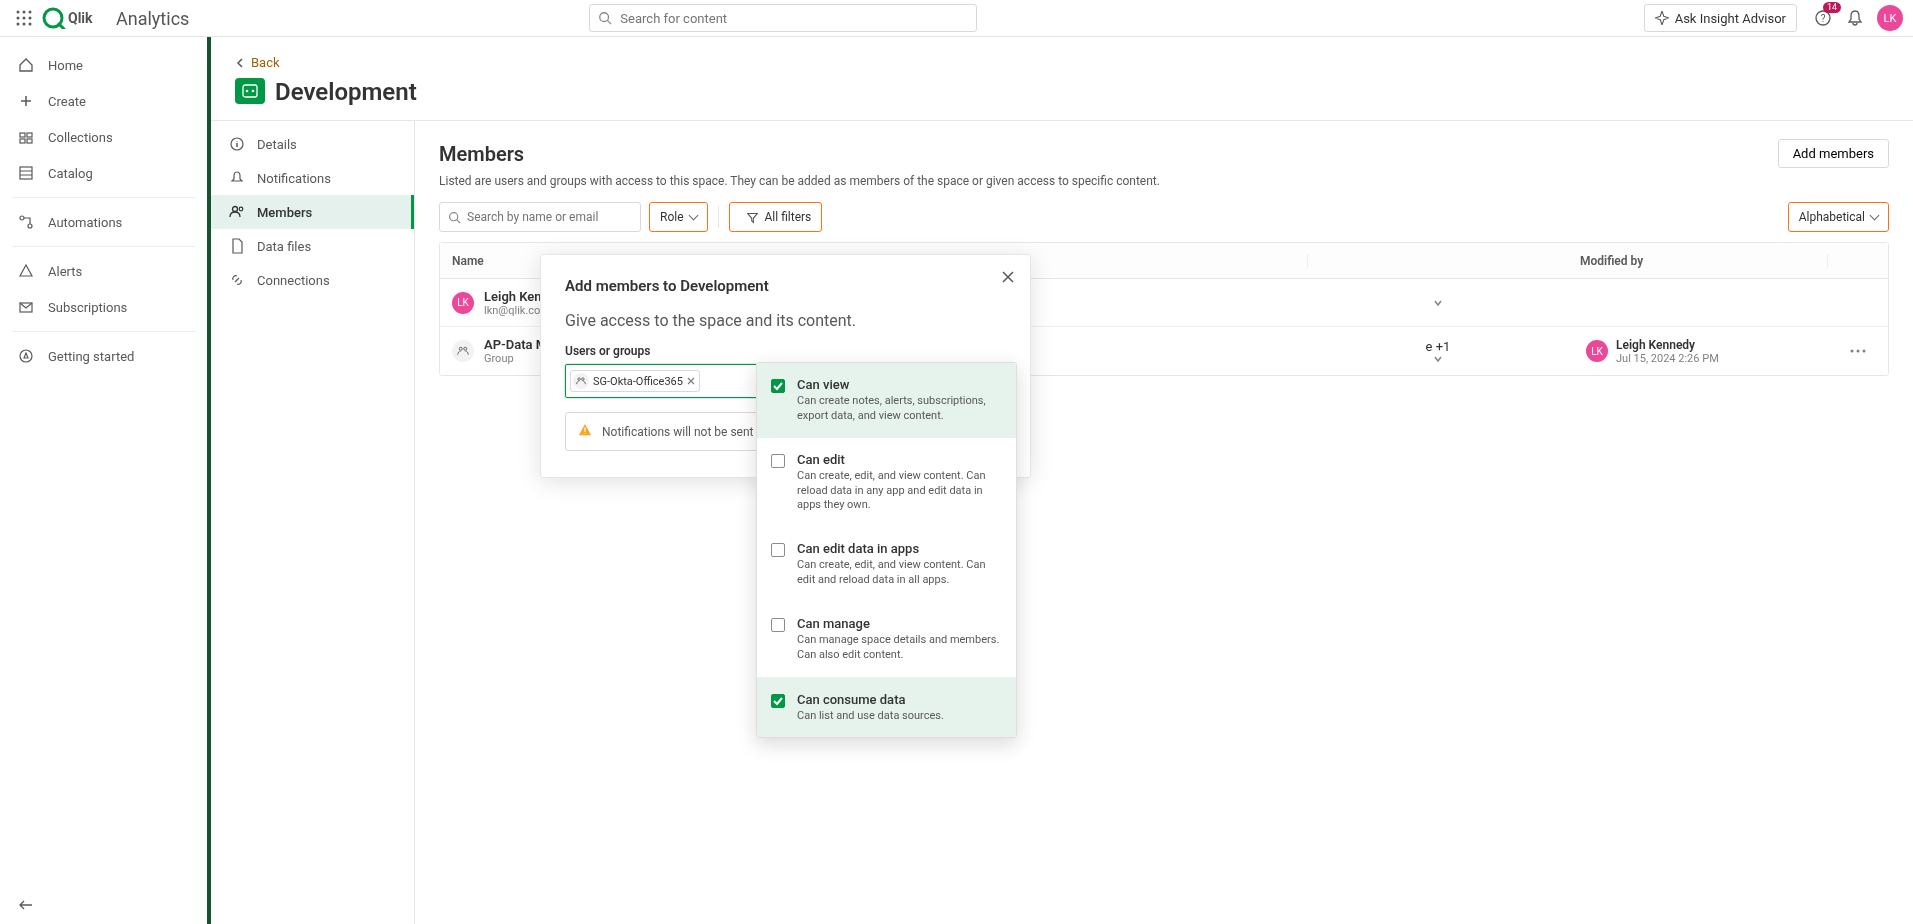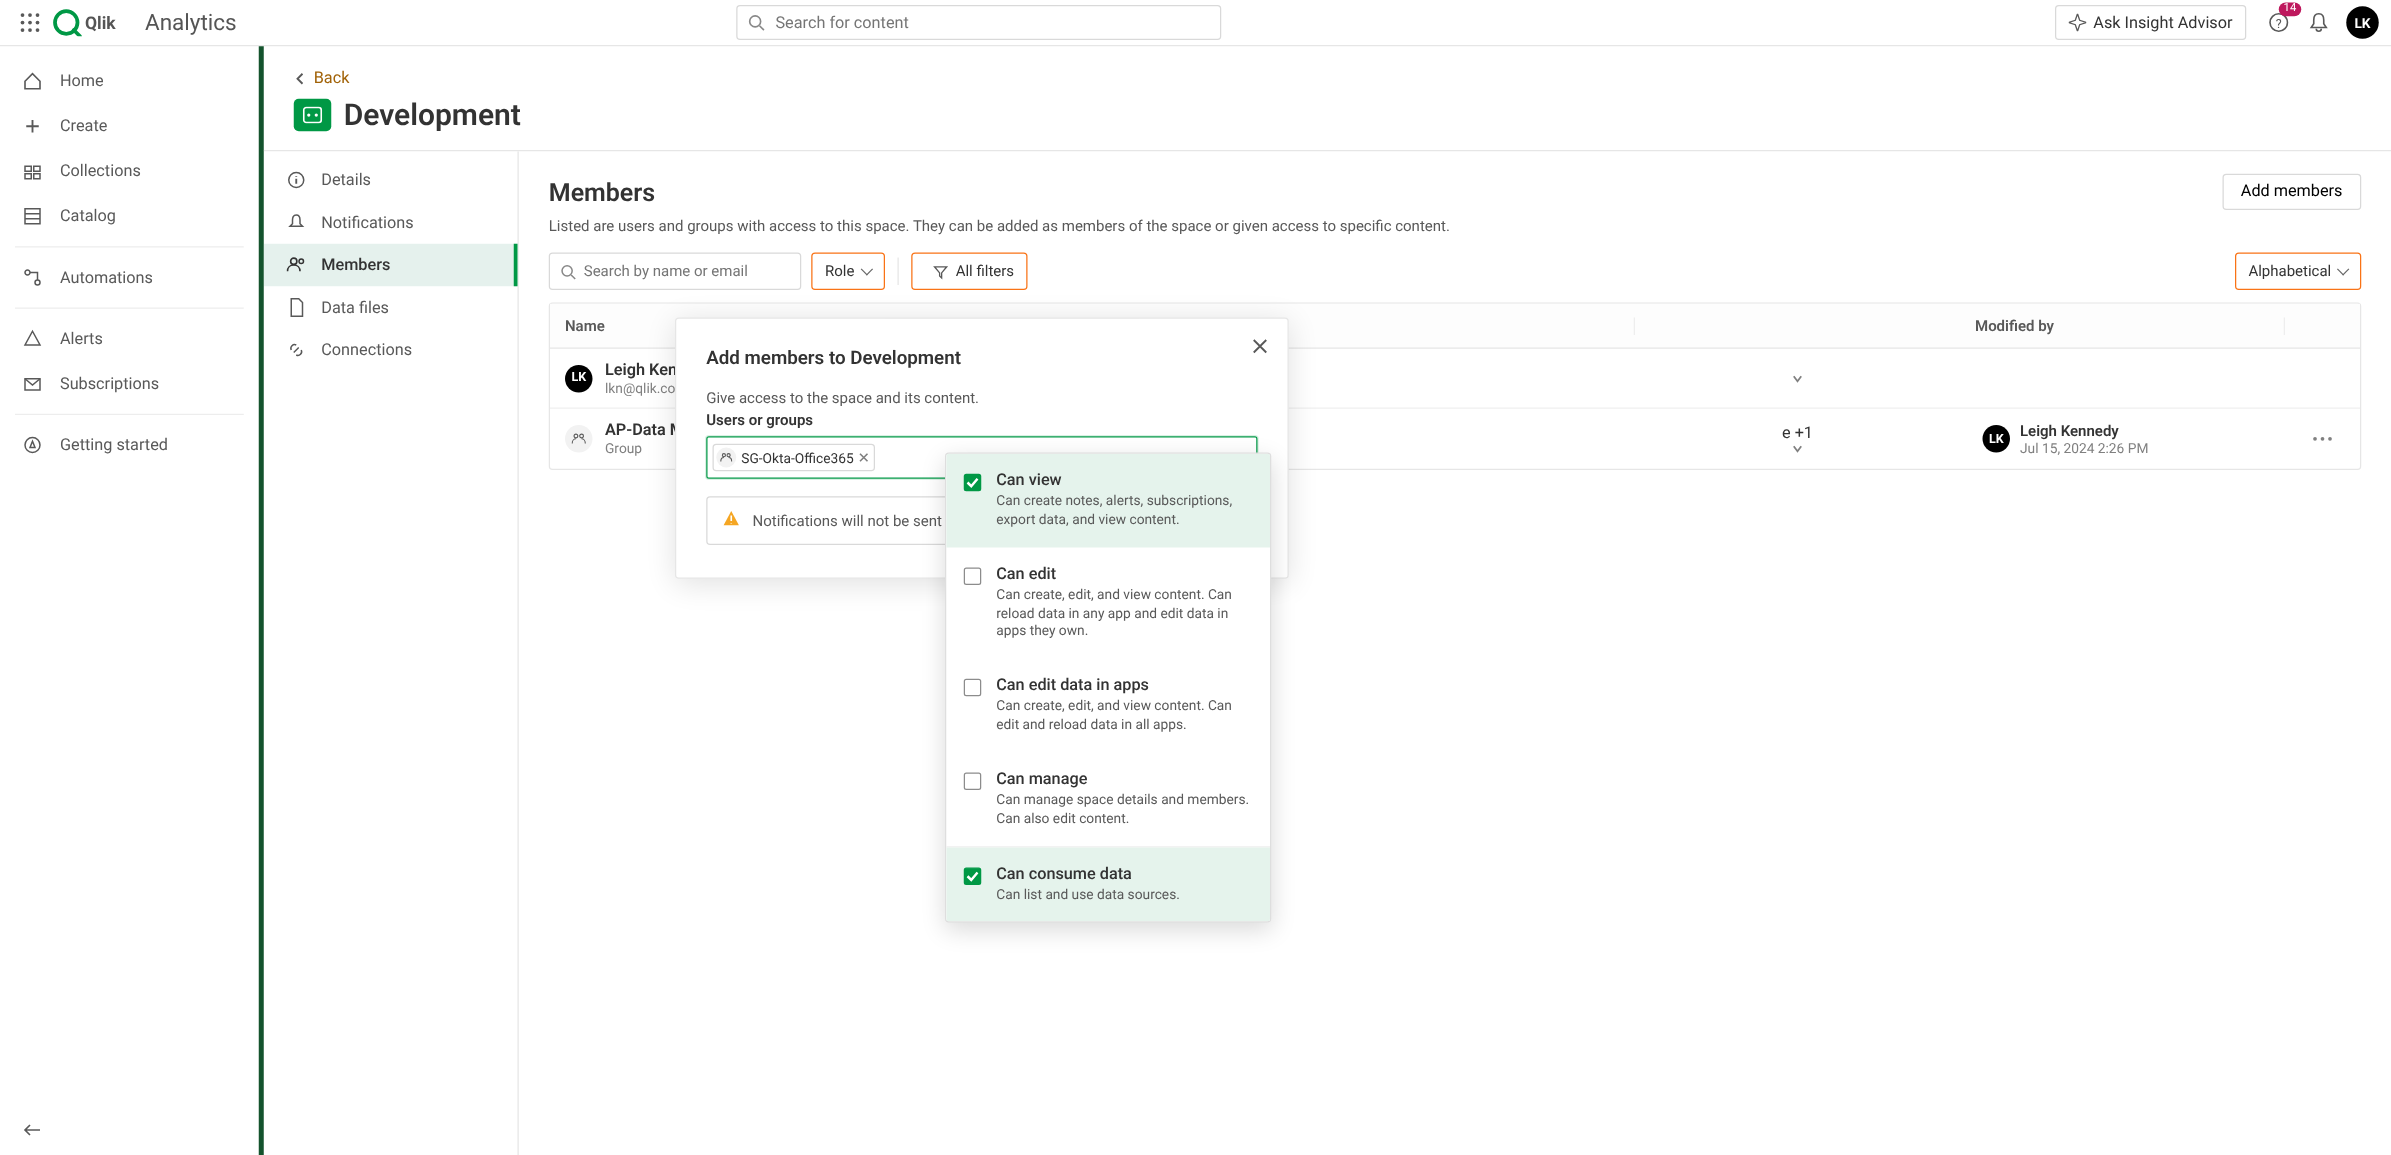--- a/index.html
+++ b/index.html
@@ -12,39 +12,39 @@
     .topbar .brand-text { font-size: 18px; color: #555; margin-left: 6px; }
     .topbar .spacer-left { width: 400px; }
     .topbar .search-wrap { flex: 0 0 388px; display: flex; align-items: center; border: 1px solid #d9d9d9; border-radius: 3px; height: 28px; padding: 0 8px; color: #888; }
     .topbar .search-wrap svg { margin-right: 8px; }
     .topbar .search-wrap input { border: none; outline: none; flex: 1; font-size: 13px; color: #333; }
     .topbar .flex-grow { flex: 1; }
     .topbar .ask-btn { display: flex; align-items: center; border: 1px solid #d9d9d9; border-radius: 3px; height: 28px; padding: 0 10px; margin-right: 10px; }
     .topbar .ask-btn svg { margin-right: 6px; }
     .topbar .icon-btn { width: 28px; height: 28px; display: flex; align-items: center; justify-content: center; position: relative; margin: 0 2px; }
     .badge { position: absolute; top: -2px; right: -4px; background: #be185d; color: #fff; font-size: 9px; border-radius: 8px; padding: 1px 4px; line-height: 1; }
-    .avatar { width: 26px; height: 26px; border-radius: 50%; background: #000000; color: #fff; display: flex; align-items: center; justify-content: center; font-size: 11px; font-weight: 700; margin-left: 6px; }
+    .avatar { width: 26px; height: 26px; border-radius: 50%; background: #ec4899; color: #fff; display: flex; align-items: center; justify-content: center; font-size: 11px; font-weight: 400; margin-left: 6px; }
     .avatar.sm { width: 22px; height: 22px; font-size: 10px; }
 
     
     .body { display: flex; height: calc(100vh - 37px); }
 
     
     .sidebar { width: 211px; border-right: 4px solid #14532d; display: flex; flex-direction: column; padding-top: 10px; }
     .sidebar .nav-item { display: flex; align-items: center; height: 36px; padding: 0 18px; color: #595959; cursor: pointer; }
     .sidebar .nav-item svg { margin-right: 14px; width: 16px; height: 16px; }
     .sidebar .nav-sep { height: 1px; background: #ededed; margin: 6px 12px; }
     .sidebar .collapse { margin-top: auto; padding: 10px 18px; }
 
     
     .main { flex: 1; display: flex; flex-direction: column; overflow: hidden; }
     .header-area { padding: 18px 24px 14px 24px; }
     .back-link { display: inline-flex; align-items: center; color: #a16207; font-size: 13px; cursor: pointer; margin-bottom: 8px; }
     .back-link svg { margin-right: 6px; }
-    .title-row { display: flex; align-items: center; }
+    .title-row { display: flex; }
     .space-icon { width: 30px; height: 26px; border-radius: 4px; background: #009845; display: flex; align-items: center; justify-content: center; margin-right: 10px; }
     .space-title { font-size: 24px; font-weight: 600; color: #333; }
     .hdr-border { border-bottom: 1px solid #e6e6e6; }
 
     
     .content-row { display: flex; flex: 1; overflow: hidden; }
     .sub-sidebar { width: 204px; border-right: 1px solid #e6e6e6; padding-top: 6px; }
     .sub-sidebar .sub-item { display: flex; align-items: center; height: 34px; padding: 0 18px; color: #595959; cursor: pointer; }
     .sub-sidebar .sub-item.selected { background: #e5f1ed; border-right: 3px solid #009845; color: #333; font-weight: 500; }
     .sub-sidebar .sub-item svg { margin-right: 12px; width: 16px; height: 16px; }
@@ -82,21 +82,21 @@
     .modby-cell { display: flex; align-items: center; font-size: 12px; }
     .modby-cell .modby-text { display: flex; flex-direction: column; margin-left: 8px; }
     .modby-cell .modby-text .mod-name { font-weight: 600; }
     .modby-cell .modby-text .mod-date { color: #808080; font-size: 11px; }
     .actions-cell { display: flex; justify-content: center; color: #808080; cursor: pointer; }
 
     
     .modal { position: fixed; left: 540px; top: 254px; width: 491px; background: #fff; border-radius: 3px; box-shadow: 0 4px 24px rgba(0,0,0,0.12); border: 1px solid #e6e6e6; padding: 22px 24px 26px 24px; z-index: 10; }
     .modal-title { font-size: 15px; font-weight: 600; margin-bottom: 16px; }
     .modal-close { position: absolute; top: 16px; right: 16px; cursor: pointer; color: #595959; }
-    .modal-sub { font-size: 12px; color: #595959; margin-bottom: 4px; }
+    .modal-sub { font-size: 16px; color: #595959; margin-bottom: 14px; }
     .field-label { font-size: 12px; font-weight: 600; margin-bottom: 6px; }
     .chips-box { border: 1.5px solid #009845; border-radius: 2px; min-height: 34px; padding: 4px; display: flex; flex-wrap: wrap; align-items: center; box-shadow: 0 0 0 1px rgba(0,152,69,0.15); }
     .chip { display: inline-flex; align-items: center; background: #fff; border: 1px solid #d9d9d9; border-radius: 3px; padding: 2px 4px 2px 2px; font-size: 11px; }
     .chip .chip-avatar { width: 16px; height: 16px; border-radius: 50%; background: #f2f2f2; display: inline-flex; align-items: center; justify-content: center; margin-right: 4px; }
     .chip .chip-x { margin-left: 4px; cursor: pointer; color: #808080; }
     .alert-box { display: flex; align-items: center; border: 1px solid #d9d9d9; border-radius: 3px; padding: 10px 12px; margin-top: 14px; font-size: 12px; color: #595959; }
     .alert-box .warn-icon { margin-right: 10px; }
 
     
     .role-panel { position: fixed; left: 756px; top: 362px; width: 261px; background: #fff; border: 1px solid #dedede; border-radius: 3px; box-shadow: 0 6px 20px rgba(0,0,0,0.15); z-index: 20; max-height: 392px; overflow-y: auto; }

